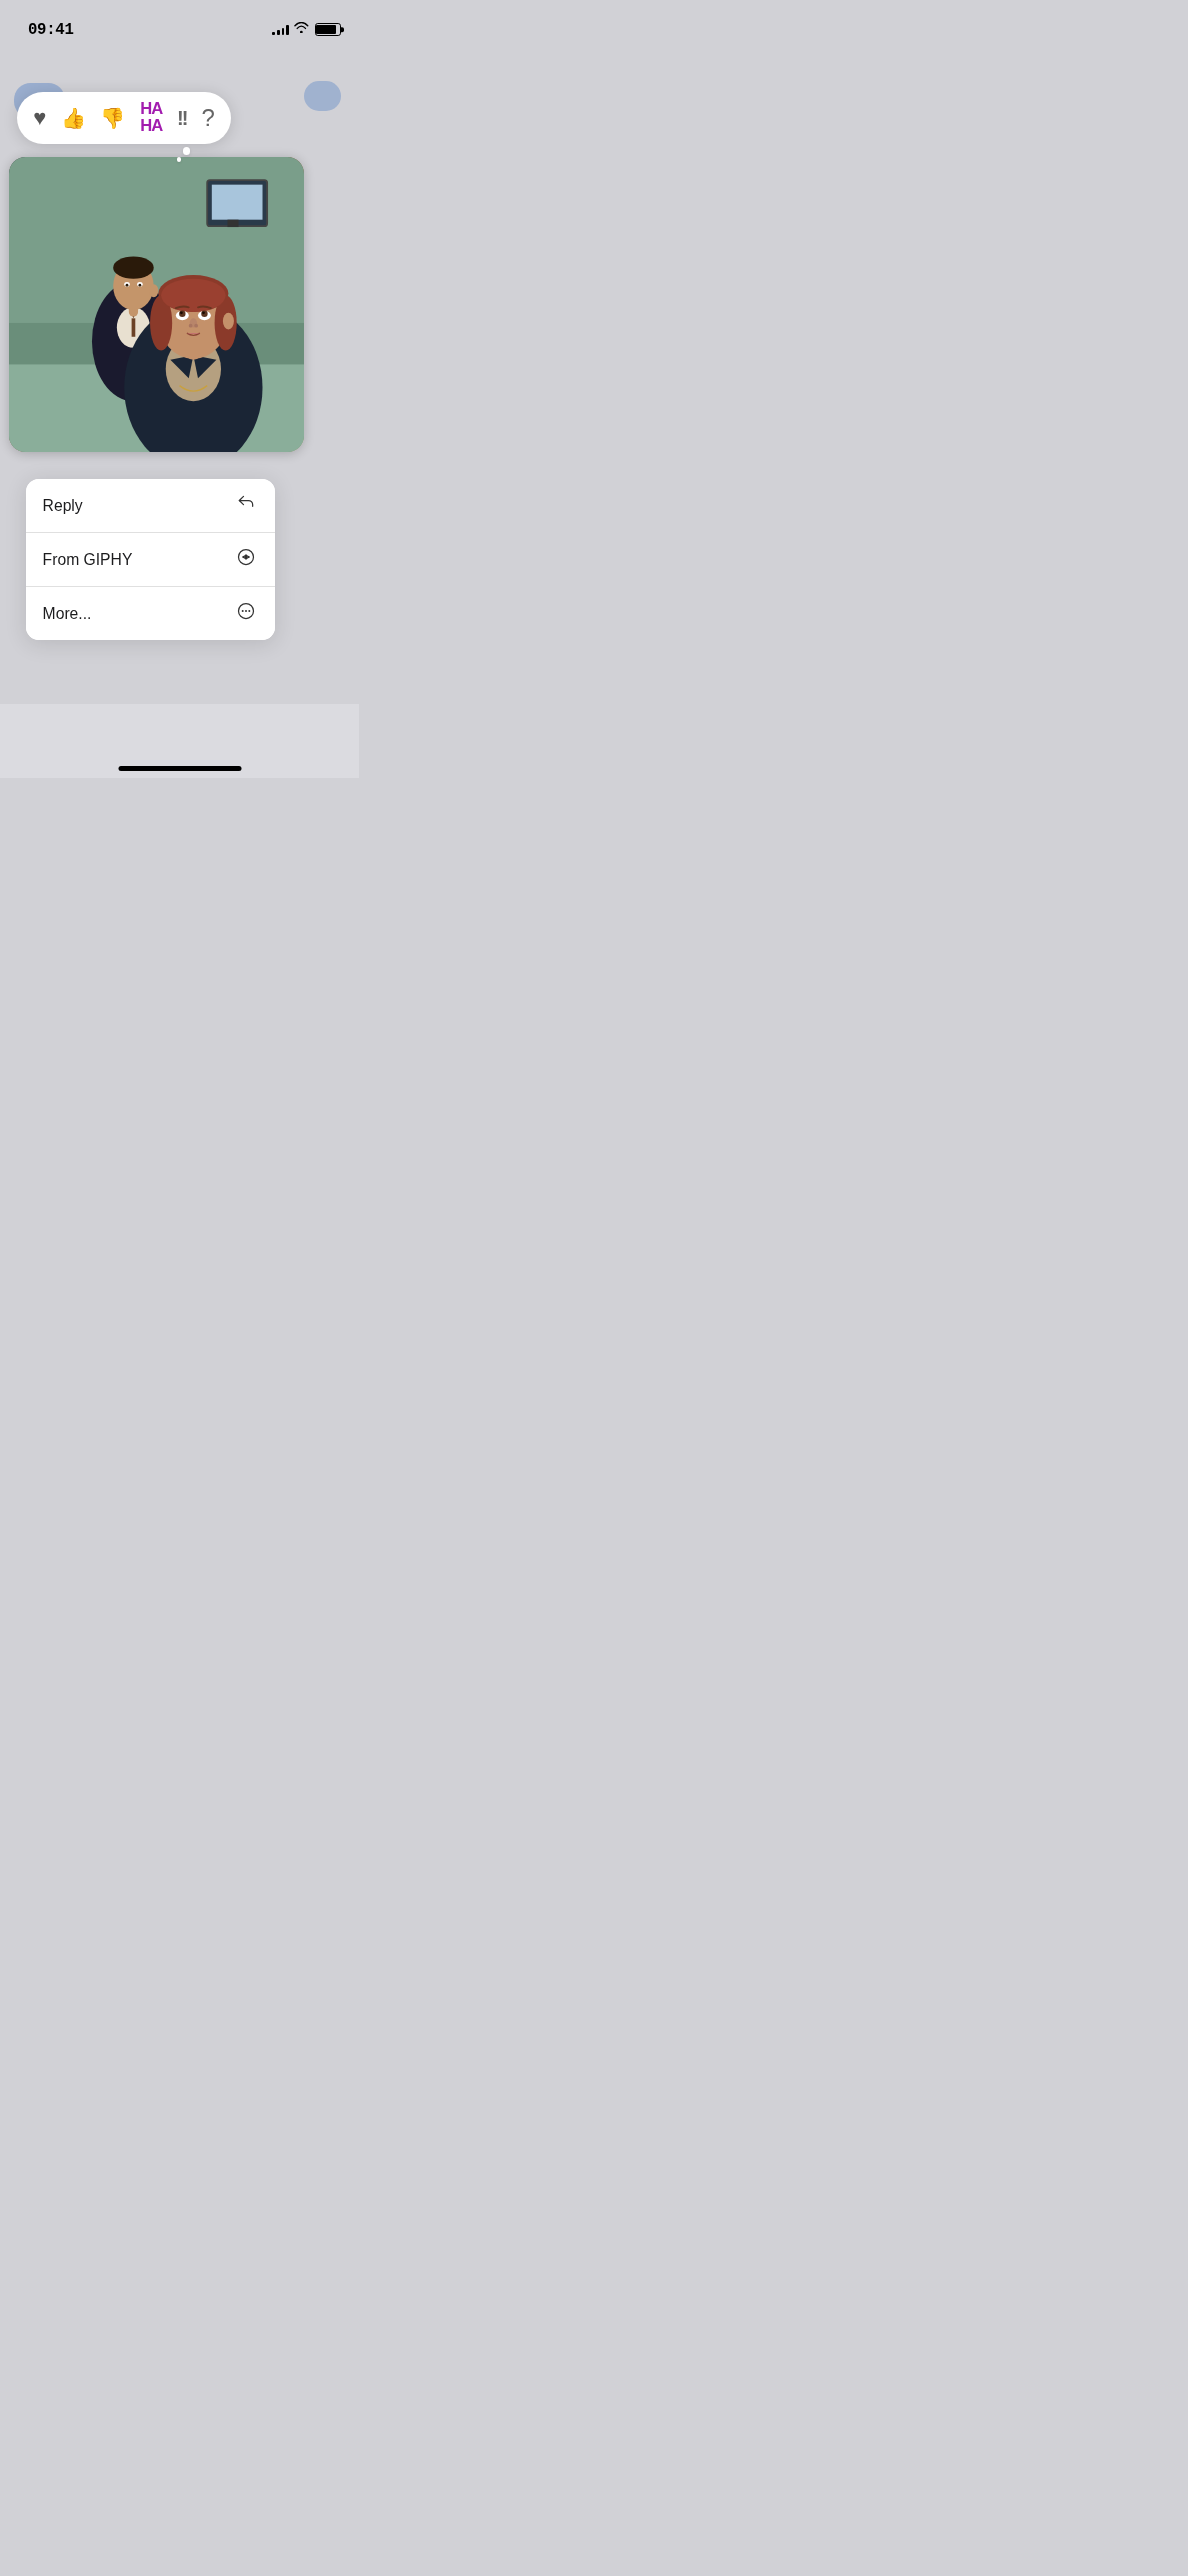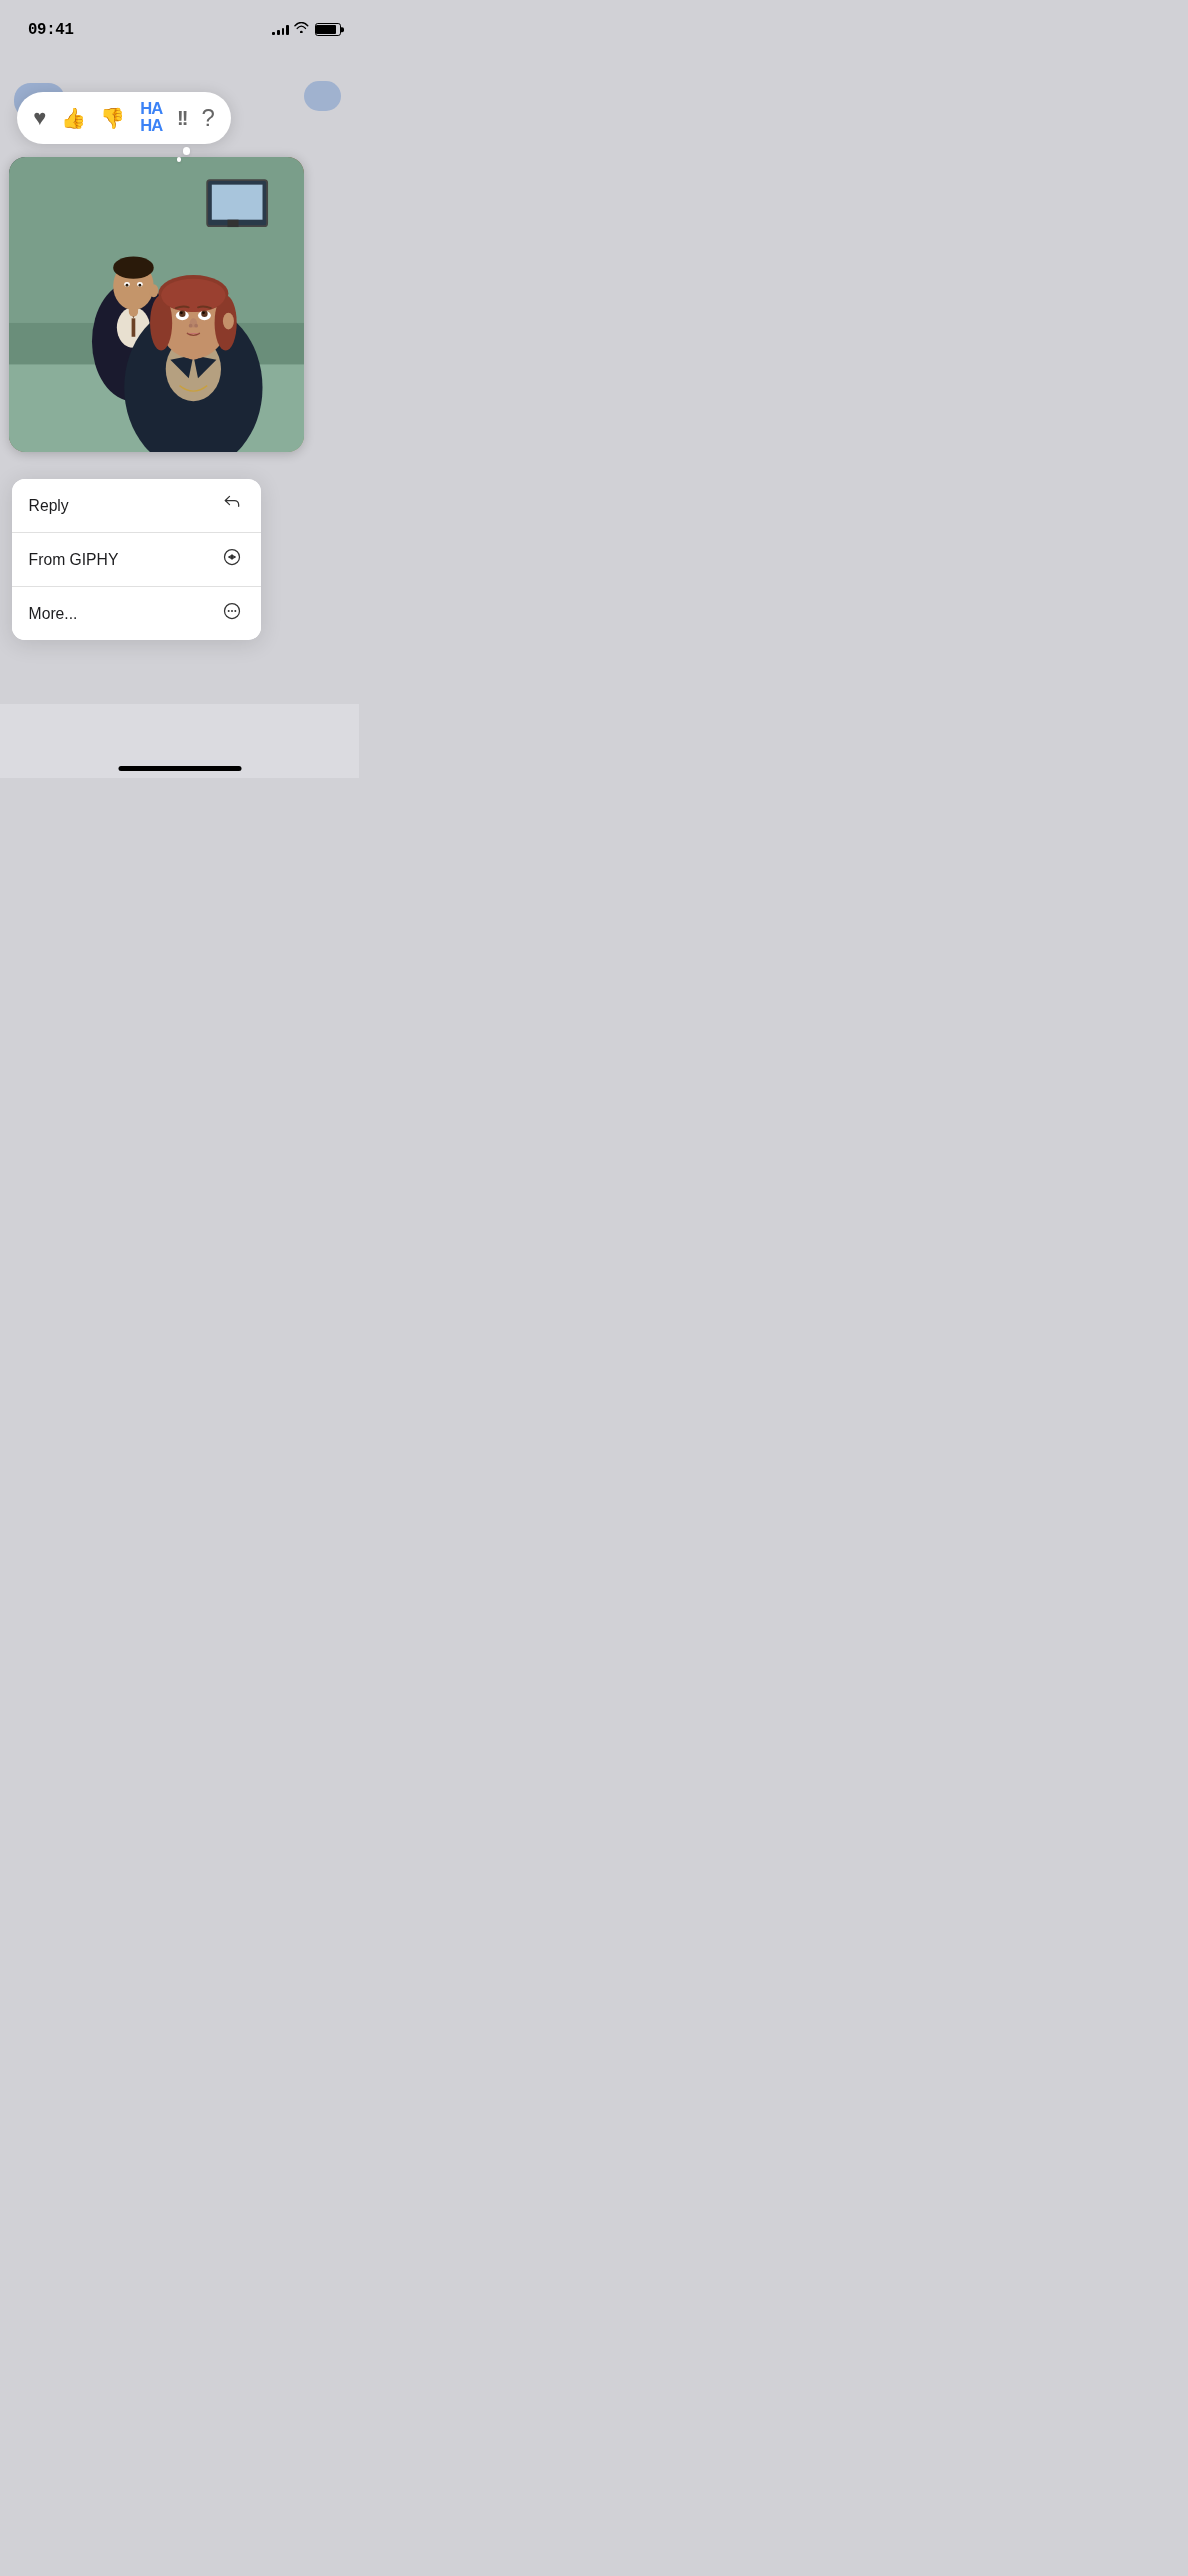--- a/index.html
+++ b/index.html
@@ -130,21 +130,21 @@
     .reaction-emoji {
       font-size: 24px;
       cursor: pointer;
       color: #666;
       line-height: 1;
     }
 
     .reaction-emoji.haha {
       font-size: 16.6px;
       font-weight: 800;
-      color: #3b82f6;
+      color: #a21caf;
       font-family: -apple-system, sans-serif;
       letter-spacing: -0.9px;
     }
 
     .reaction-emoji.exclaim {
       font-size: 20px;
       font-weight: 800;
       color: #666;
       letter-spacing: -1.8px;
     }
@@ -205,21 +205,21 @@
     
     .portrait-svg {
       width: 100%;
       height: 100%;
     }
 
     
     .context-menu {
       position: absolute;
       top: 433px;
-      left: 12px;
+      left: 26px;
       width: 249px;
       background: white;
       border-radius: 13px;
       overflow: hidden;
       box-shadow: 0 3.7px 22px rgba(0,0,0,0.12);
       z-index: 10;
     }
 
     .menu-item {
       display: flex;

